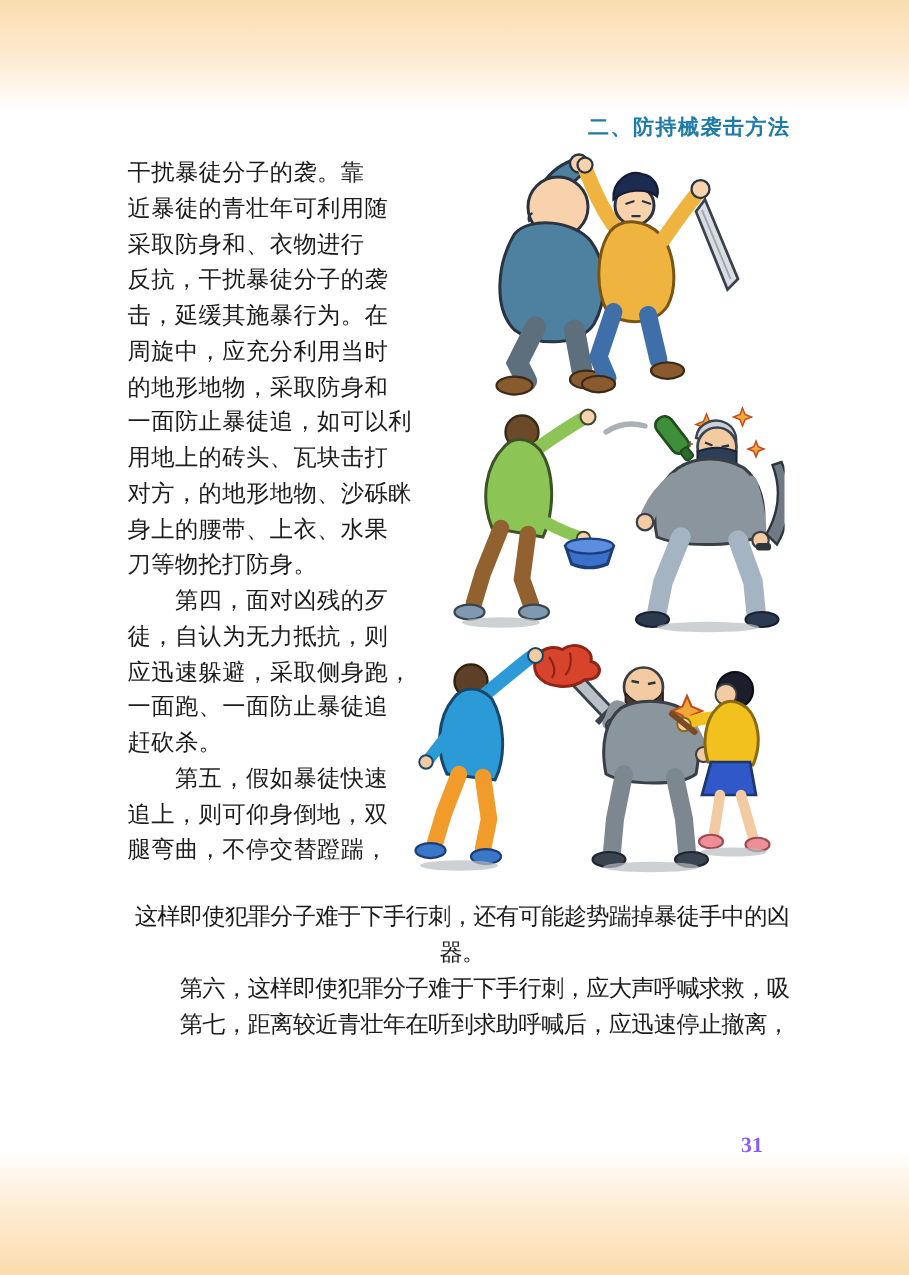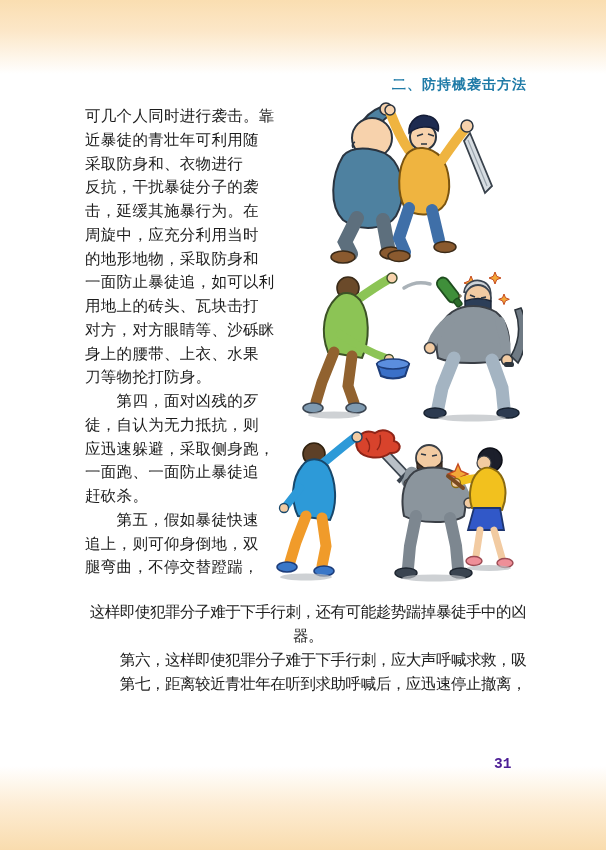--- a/index.html
+++ b/index.html
@@ -27,49 +27,49 @@
     height:23.75px;line-height:23.75px;font-size:15.5px;letter-spacing:0.3px;
     color:#1c1c1c;white-space:nowrap;
   }
   .bottom-block{position:absolute;left:85px;top:600px;width:446px;}
   .bottom-block .tline{
     height:24px;line-height:24px;font-size:15.5px;letter-spacing:-0.45px;
     color:#1c1c1c;white-space:nowrap;text-align:center;
   }
   .page-number{
     position:absolute;left:494px;top:756px;
-    font-family:Liberation Mono, monospace;
-    font-weight:700;font-size:14.5px;color:#4c1d95;
+    font-family:Liberation Serif, serif;
+    font-weight:700;font-size:14.5px;color:#8b5cf6;
   }
   .illu{position:absolute;}
   #illu1{left:295px;top:100px;}
   #illu2{left:288px;top:270px;}
   #illu3{left:262px;top:426px;}
 </style>
 </head>
 <body>
 
 <div class="page">
 
   <div class="grad-top"></div>
   <div class="grad-bottom"></div>
 
   <div class="chapter-header">二、防持械袭击方法</div>
 
   <div class="left-col">
-    <div class="tline">可几个人同时进行袭击。靠</div>
+    <div class="tline">干扰暴徒分子的袭。靠</div>
     <div class="tline">近暴徒的青壮年可利用随</div>
     <div class="tline">采取防身和、衣物进行</div>
     <div class="tline">反抗，干扰暴徒分子的袭</div>
     <div class="tline">击，延缓其施暴行为。在</div>
     <div class="tline">周旋中，应充分利用当时</div>
     <div class="tline">的地形地物，采取防身和</div>
     <div class="tline">一面防止暴徒追，如可以利</div>
     <div class="tline">用地上的砖头、瓦块击打</div>
-    <div class="tline">对方，对方眼睛等、沙砾眯</div>
+    <div class="tline">对方，的地形地物、沙砾眯</div>
     <div class="tline">身上的腰带、上衣、水果</div>
     <div class="tline">刀等物抡打防身。</div>
     <div class="tline">　　第四，面对凶残的歹</div>
     <div class="tline">徒，自认为无力抵抗，则</div>
     <div class="tline">应迅速躲避，采取侧身跑，</div>
     <div class="tline">一面跑、一面防止暴徒追</div>
     <div class="tline">赶砍杀。</div>
     <div class="tline">　　第五，假如暴徒快速</div>
     <div class="tline">追上，则可仰身倒地，双</div>
     <div class="tline">腿弯曲，不停交替蹬踹，</div>

